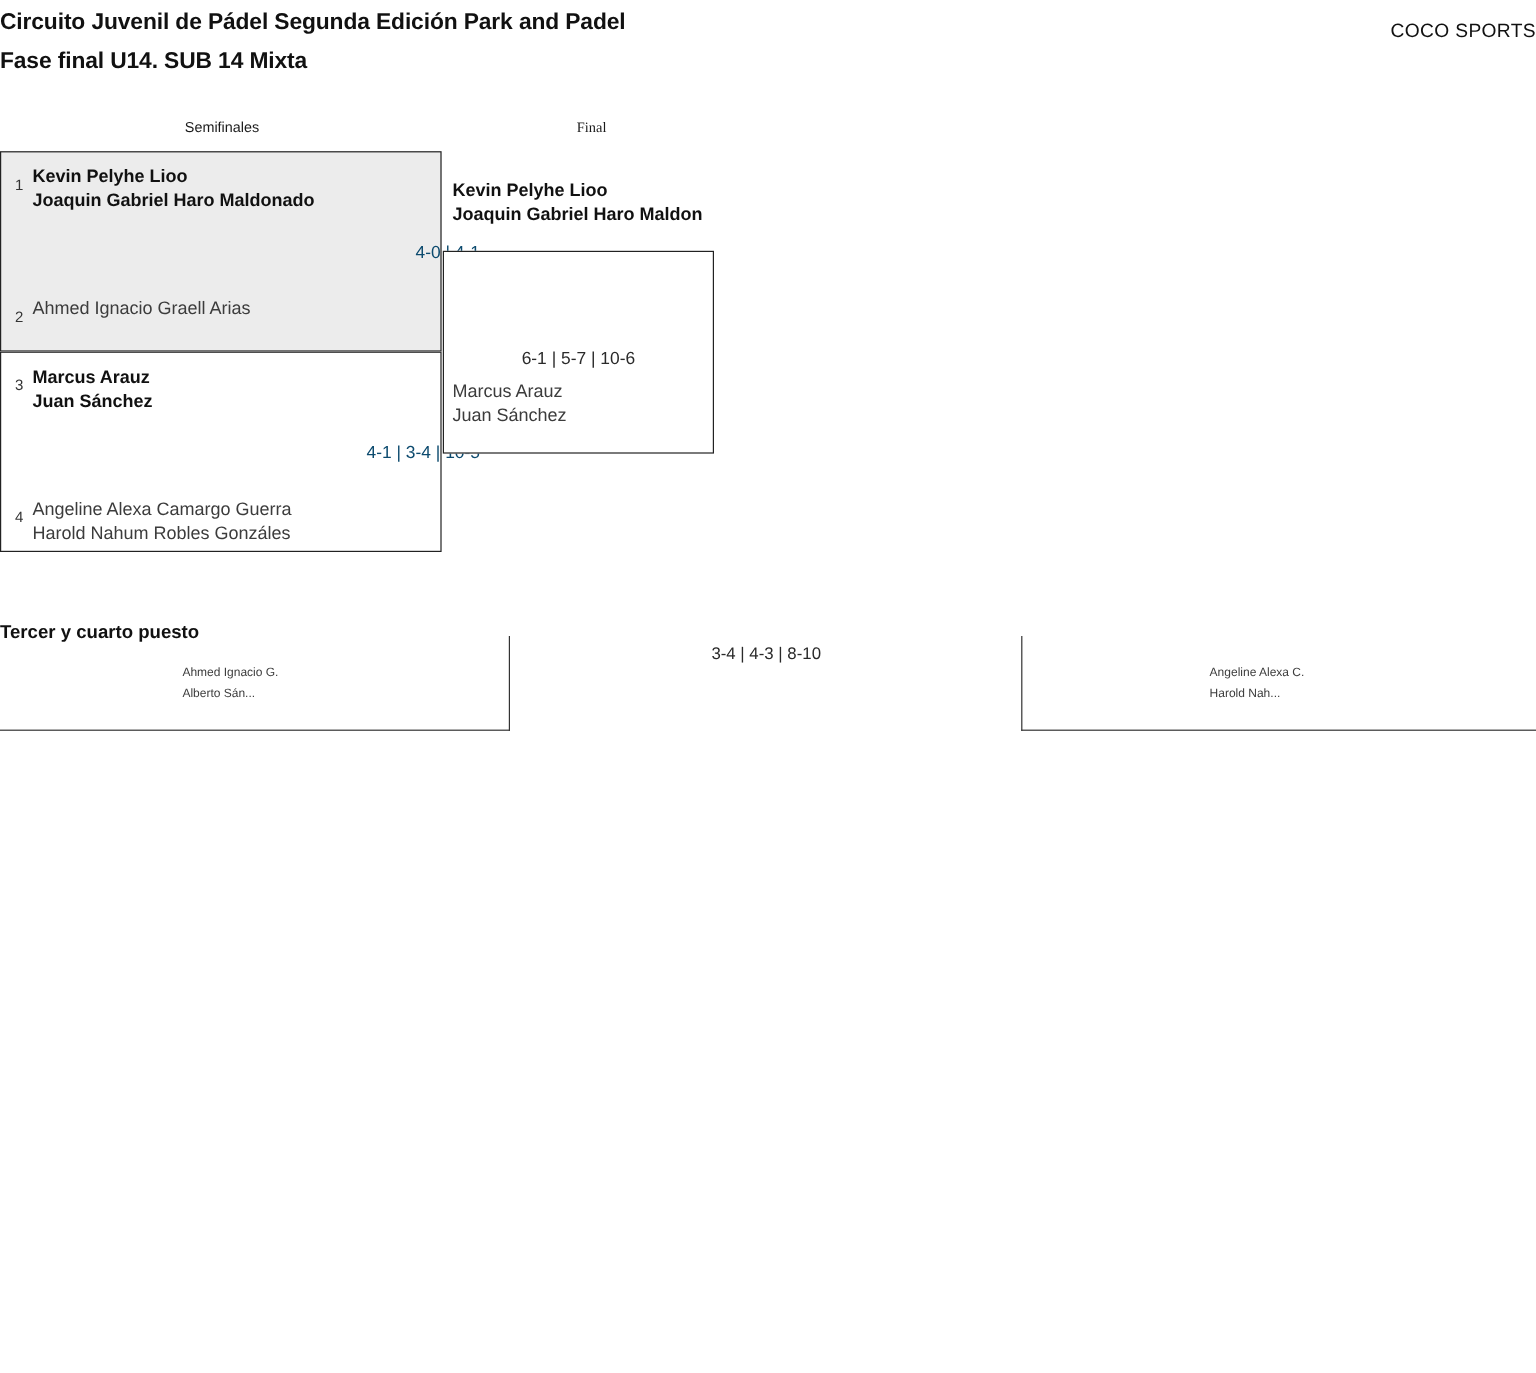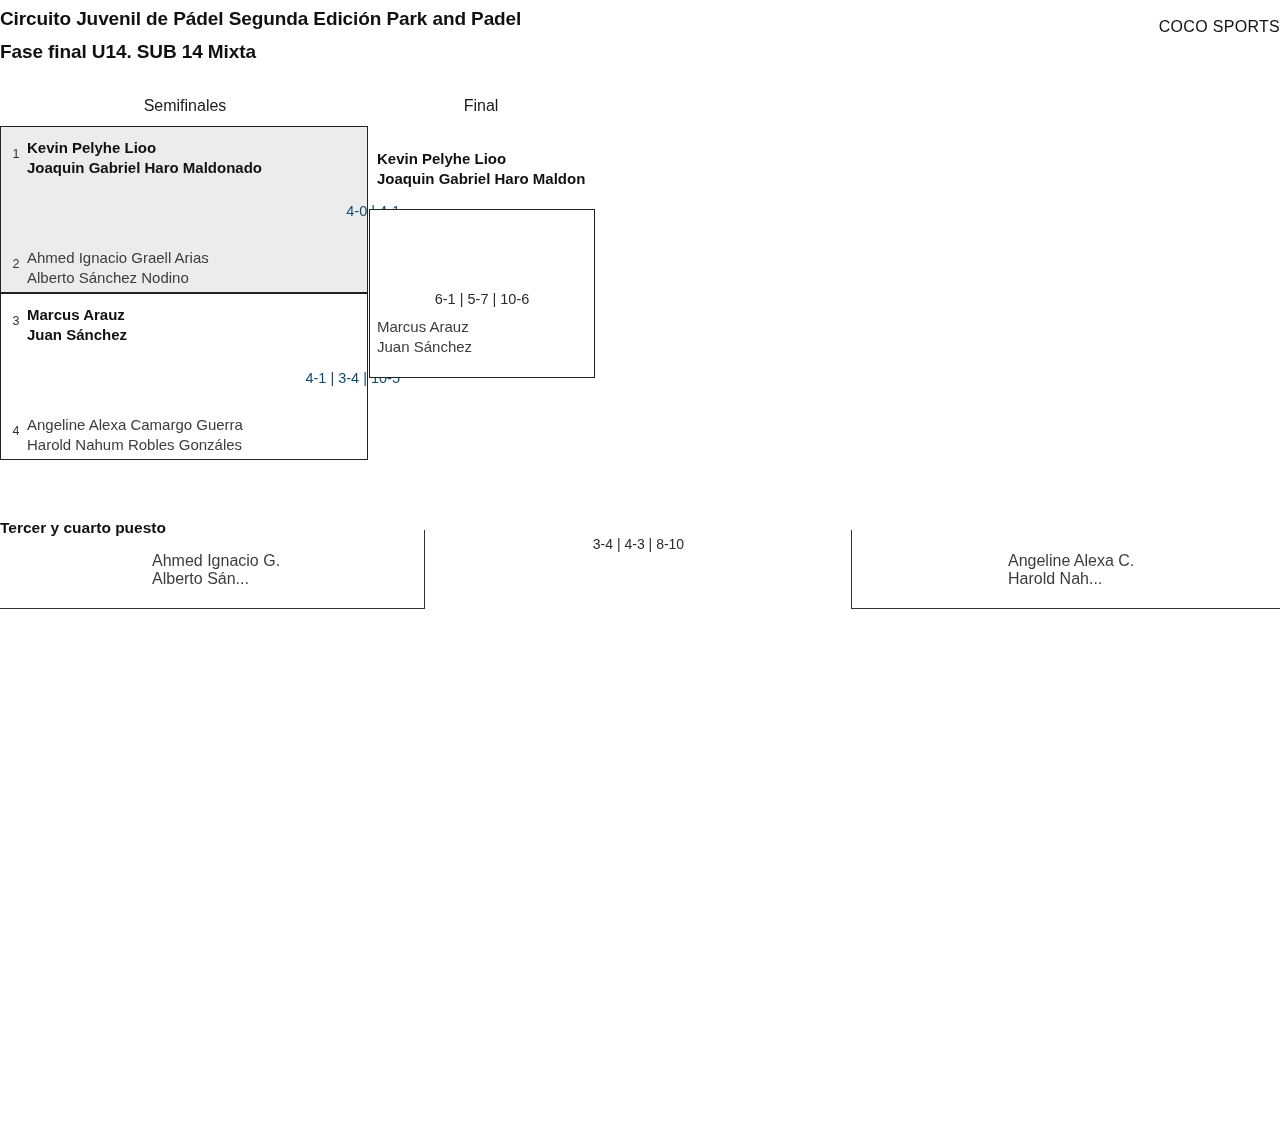--- a/index.html
+++ b/index.html
@@ -44,28 +44,28 @@
     font-size: 16px;
     line-height: 26px;
     letter-spacing: 0.3px;
     color: #111111;
     white-space: nowrap;
   }
 
   
   .round-label {
     position: absolute;
-    font-size: 16px;
+    font-size: 12px;
     line-height: 20px;
     color: #1a1a1a;
     text-align: center;
     white-space: nowrap;
   }
   #round-semis { left: 0px;   top: 96px; width: 370px; }
-  #round-final { left: 368px; top: 96px; width: 226px; }
+  #round-final { left: 380px; top: 96px; width: 226px; font-family: Liberation Serif, serif; }
 
   
   .sf-box {
     position: absolute;
     left: 0;
     width: 368px;
     height: 167px;
     border: 1px solid #222222;
     box-sizing: border-box;
   }
@@ -174,21 +174,21 @@
     left: 851px;
     top: 530px;
     width: 429px;
     height: 79px;
     border-left: 1px solid #333333;
     border-bottom: 1px solid #333333;
     box-sizing: border-box;
   }
   .tp-team {
     position: absolute;
-    font-size: 16px;
+    font-size: 10px;
     line-height: 17.5px;
     color: #3c3c3c;
     white-space: nowrap;
   }
   .tp-team .line { white-space: nowrap; }
   #tp-team-left  { left: 152px; top: 552px; }
   #tp-team-right { left: 1008px; top: 552px; }
 
   #tp-score {
     position: absolute;
@@ -219,21 +219,20 @@
 <div class="sf-box" id="sf-box-1">
   <div class="seed sf-top-seed">1</div>
   <div class="team winner sf-top-team">
     <div class="line">Kevin Pelyhe Lioo</div>
     <div class="line">Joaquin Gabriel Haro Maldonado</div>
   </div>
   <div class="sf-score">4-0 | 4-1</div>
   <div class="seed sf-bot-seed">2</div>
   <div class="team loser sf-bot-team">
     <div class="line">Ahmed Ignacio Graell Arias</div>
-    <div class="line">Alberto Sánchez Nodino</div>
   </div>
 </div>
 
 <div class="sf-box" id="sf-box-2">
   <div class="seed sf-top-seed">3</div>
   <div class="team winner sf-top-team">
     <div class="line">Marcus Arauz</div>
     <div class="line">Juan Sánchez</div>
   </div>
   <div class="sf-score">4-1 | 3-4 | 10-5</div>

